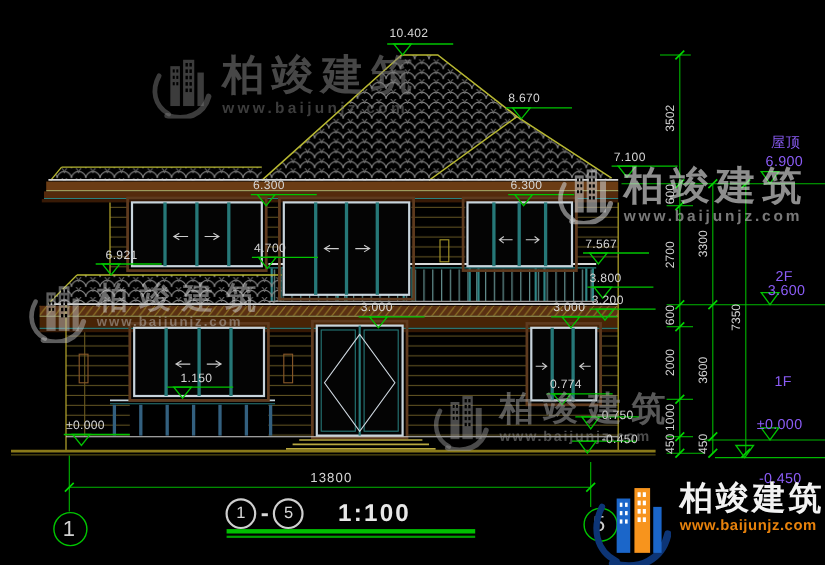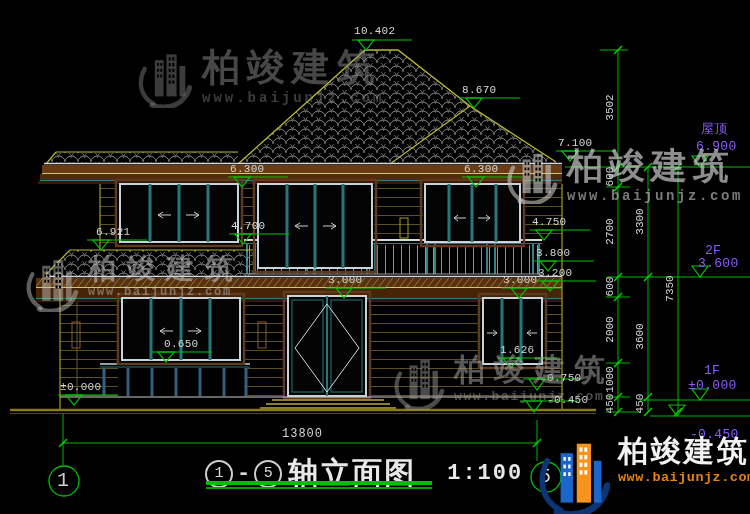--- a/index.html
+++ b/index.html
@@ -1,17 +1,17 @@
 <!DOCTYPE html>
 <html><head>
 <meta charset="utf-8">
 <style>
   html,body{margin:0;padding:0;background:#000;}
   #stage{position:relative;width:750px;height:514px;background:#000;overflow:hidden;
-         font-family:Liberation Mono, monospace;}
+         font-family:Liberation Sans, sans-serif;}
   #stage svg.draw{position:absolute;left:0;top:0;}
   .t{position:absolute;color:#d6d6d6;font-size:11px;line-height:1;white-space:nowrap;letter-spacing:.3px;}
   .rl{font-size:13px;color:#8b5cf6;}
   .vdim{position:absolute;color:#d2d2d2;font-size:11px;line-height:1;white-space:nowrap;
         width:48px;margin-left:-24px;margin-top:-6px;text-align:center;transform:rotate(-90deg);}
   .axisnum{position:absolute;color:#cfcfcf;font-size:20px;line-height:1;}
   .dim13800{position:absolute;color:#d6d6d6;font-size:12px;letter-spacing:1px;}
   
   .titlebar{position:absolute;left:205px;top:453px;display:flex;align-items:center;gap:3px;}
   .tcirc{width:24px;height:24px;border:2px solid #cfcfcf;border-radius:50%;color:#d8d8d8;
@@ -349,36 +349,36 @@
     </g>
   </svg>
 
   <span class="t" style="left:354px;top:26px">10.402</span>
   <span class="t" style="left:462px;top:85px">8.670</span>
   <span class="t" style="left:558px;top:138px">7.100</span>
   <span class="t" style="left:230px;top:164px">6.300</span>
   <span class="t" style="left:464px;top:164px">6.300</span>
   <span class="t" style="left:96px;top:227px">6.921</span>
   <span class="t" style="left:231px;top:221px">4.700</span>
-  <span class="t" style="left:532px;top:217px">4.750</span>
+  <span class="t" style="left:532px;top:217px">7.567</span>
   <span class="t" style="left:536px;top:248px">3.800</span>
   <span class="t" style="left:538px;top:268px">3.200</span>
   <span class="t" style="left:328px;top:275px">3.000</span>
   <span class="t" style="left:503px;top:275px">3.000</span>
-  <span class="t" style="left:164px;top:339px">0.650</span>
-  <span class="t" style="left:500px;top:345px">1.626</span>
+  <span class="t" style="left:164px;top:339px">1.150</span>
+  <span class="t" style="left:500px;top:345px">0.774</span>
   <span class="t" style="left:60px;top:382px">±0.000</span>
   <span class="t" style="left:547px;top:373px">0.750</span>
   <span class="t" style="left:547px;top:395px">-0.450</span>
 
   <span class="t rl" style="left:701px;top:123px">屋顶</span>
   <span class="t rl" style="left:696px;top:140px">6.900</span>
   <span class="t rl" style="left:705px;top:244px">2F</span>
   <span class="t rl" style="left:698px;top:257px">3.600</span>
-  <span class="t rl" style="left:704px;top:364px">1F</span>
+  <span class="t rl" style="left:704px;top:340px">1F</span>
   <span class="t rl" style="left:688px;top:379px">±0.000</span>
   <span class="t rl" style="left:690px;top:428px">-0.450</span>
 
   <span class="vdim" style="left:610px;top:108px">3502</span>
   <span class="vdim" style="left:610px;top:177px">600</span>
   <span class="vdim" style="left:610px;top:232px">2700</span>
   <span class="vdim" style="left:610px;top:287px">600</span>
   <span class="vdim" style="left:610px;top:330px">2000</span>
   <span class="vdim" style="left:610px;top:380px">1000</span>
   <span class="vdim" style="left:610px;top:404px">450</span>
@@ -389,21 +389,20 @@
 
   <span class="dim13800" style="left:282px;top:427px">13800</span>
 
   <span class="axisnum" style="left:57px;top:471px">1</span>
   <span class="axisnum" style="left:539px;top:467px">5</span>
 
   <div class="titlebar">
     <span class="tcirc">1</span>
     <span class="tdash">-</span>
     <span class="tcirc">5</span>
-    <span class="tmain">轴立面图</span>
     <span class="tscale">1:100</span>
   </div>
   <div class="uline1"></div>
   <div class="uline2"></div>
 
   <div class="wm wm1" style="left:136px;top:50px">
     <svg width="58" height="58">
         <use href="#bjlogo"></use>
       </svg>
     <div class="txt">

